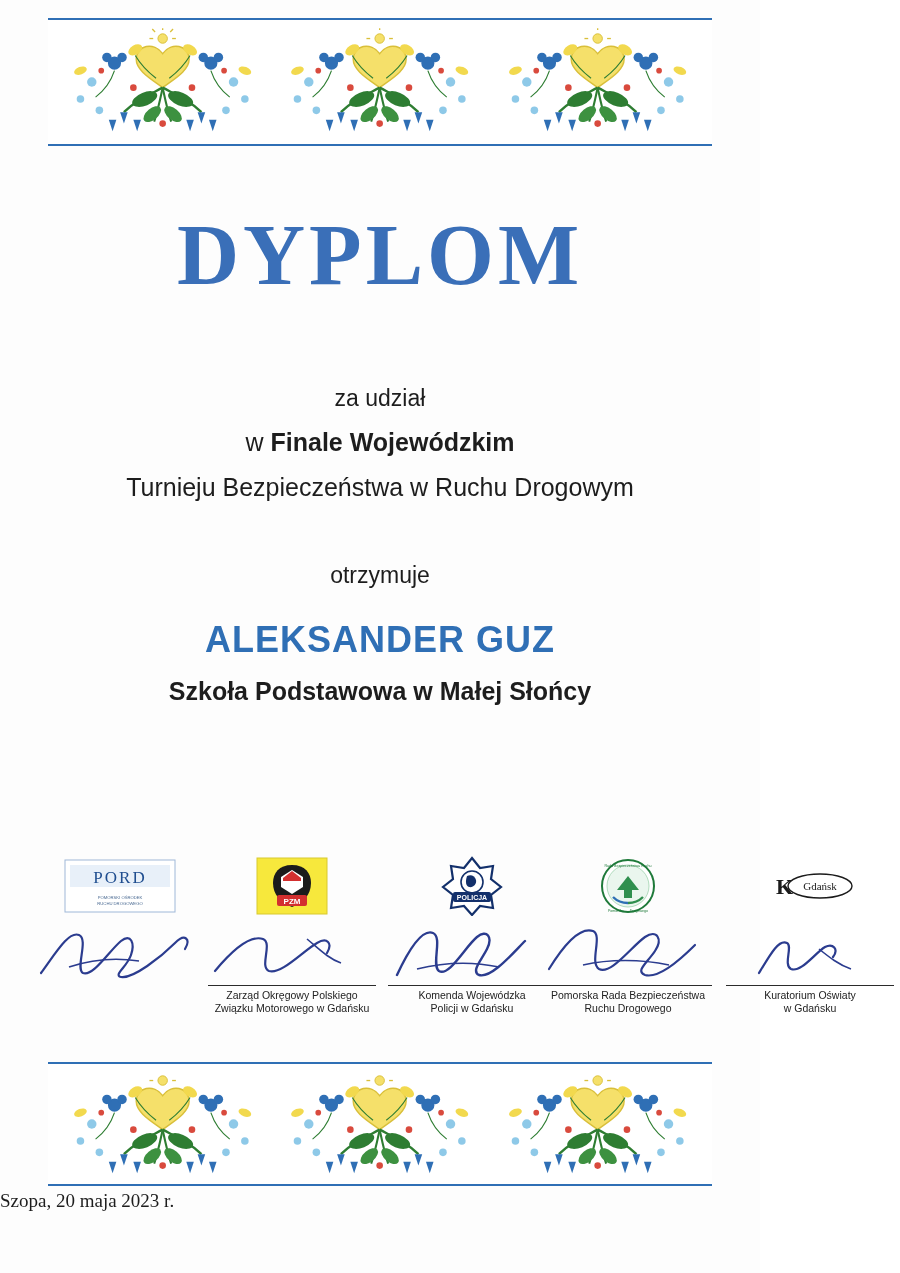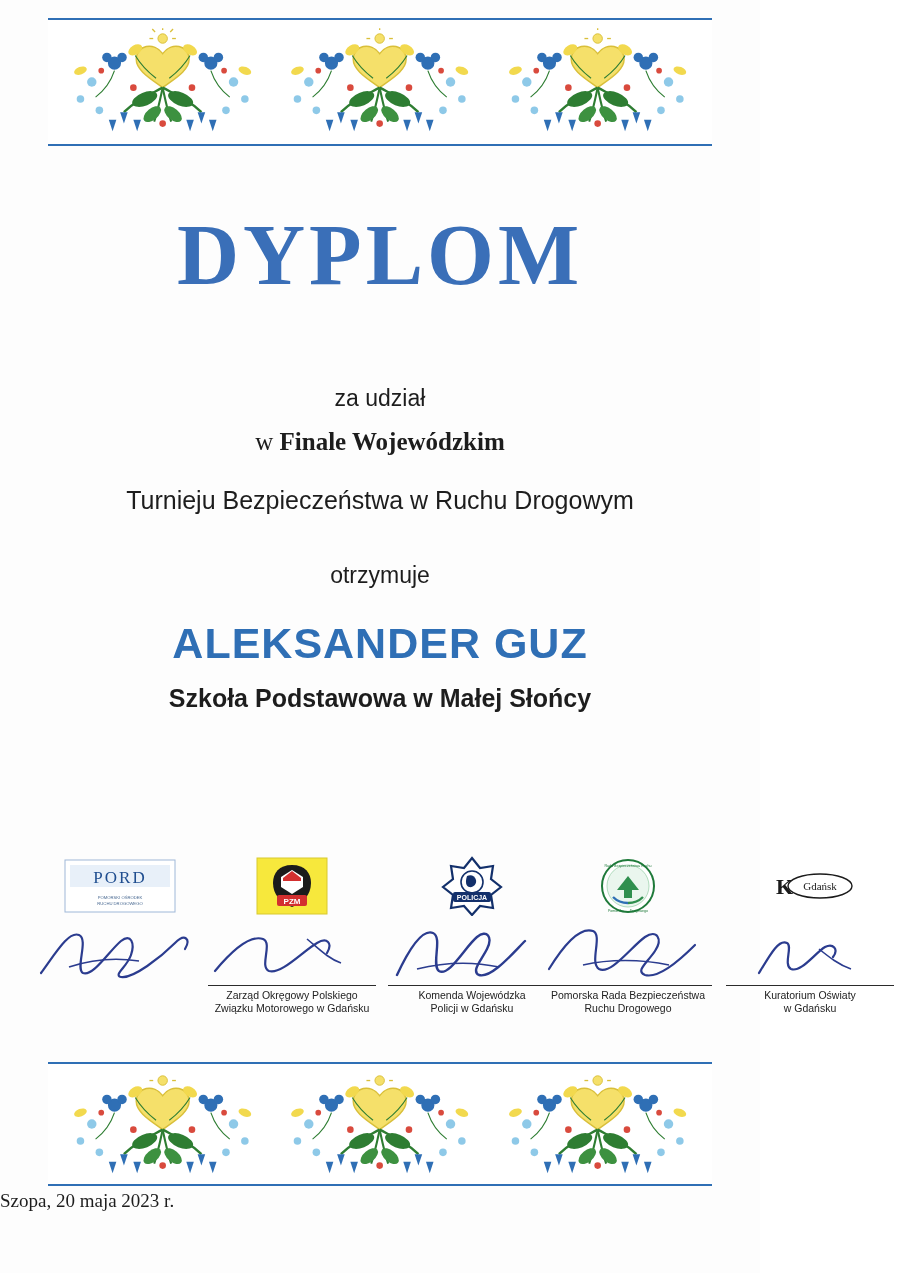--- a/index.html
+++ b/index.html
@@ -70,43 +70,42 @@
     text-align: center;
   }
   .line-participation {
     font-size: 23px;
     color: #1d1d1d;
     margin-bottom: 16px;
   }
   .line-final {
     font-size: 25px;
     color: #1d1d1d;
-    margin-bottom: 30px;
-    font-family: Liberation Serif, serif;
+    margin-bottom: 16px;
   }
   .line-final b { font-weight: bold; }
   .line-tournament {
     font-size: 25px;
     color: #1d1d1d;
   }
 
   .awardee-block {
     position: absolute;
     top: 562px;
     left: 0;
     width: 100%;
     text-align: center;
   }
   .line-receives {
     font-size: 23px;
     color: #1d1d1d;
     margin-bottom: 30px;
   }
   .line-name {
-    font-size: 43px;
+    font-size: 36px;
     font-weight: bold;
     color: #2f6fb5;
     letter-spacing: 1px;
     margin-bottom: 16px;
   }
   .line-school {
     font-size: 25px;
     font-weight: bold;
     color: #1d1d1d;
   }

